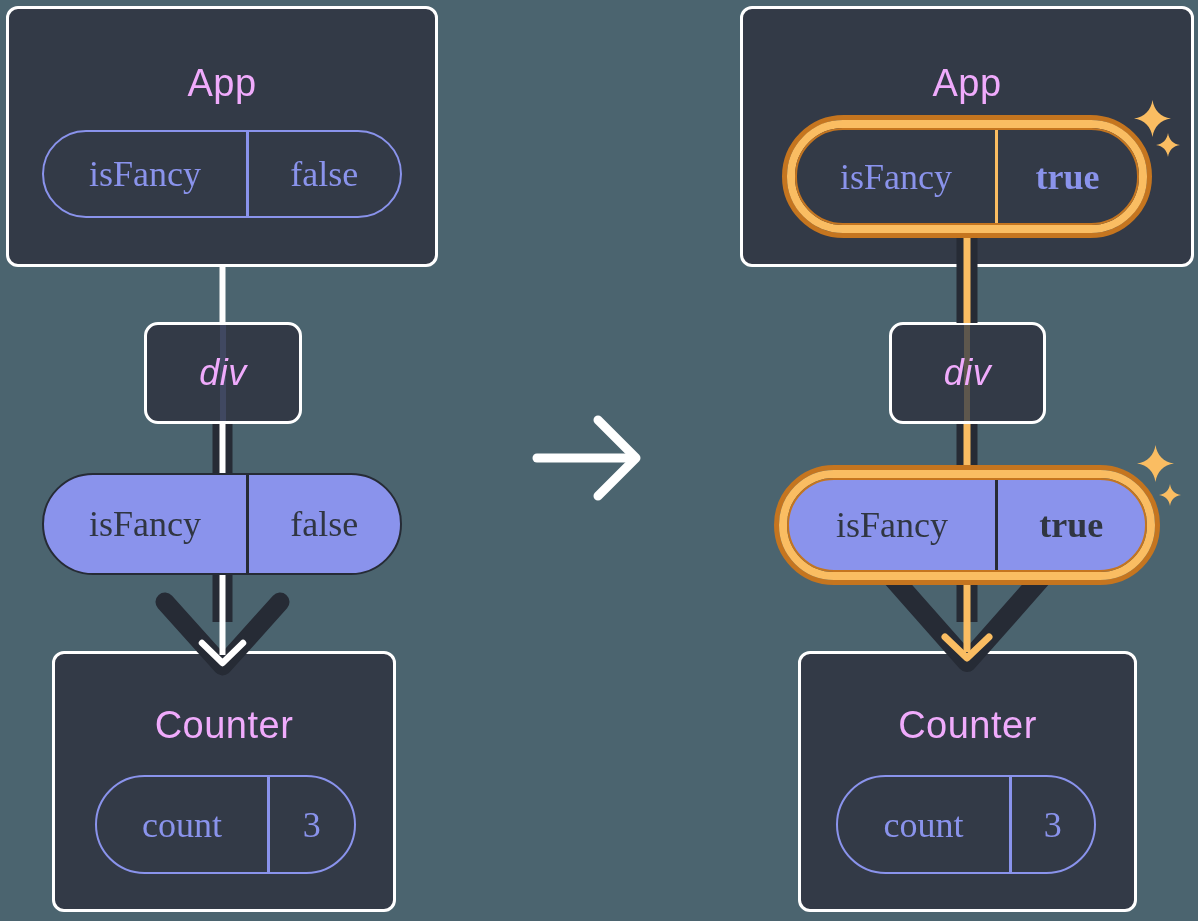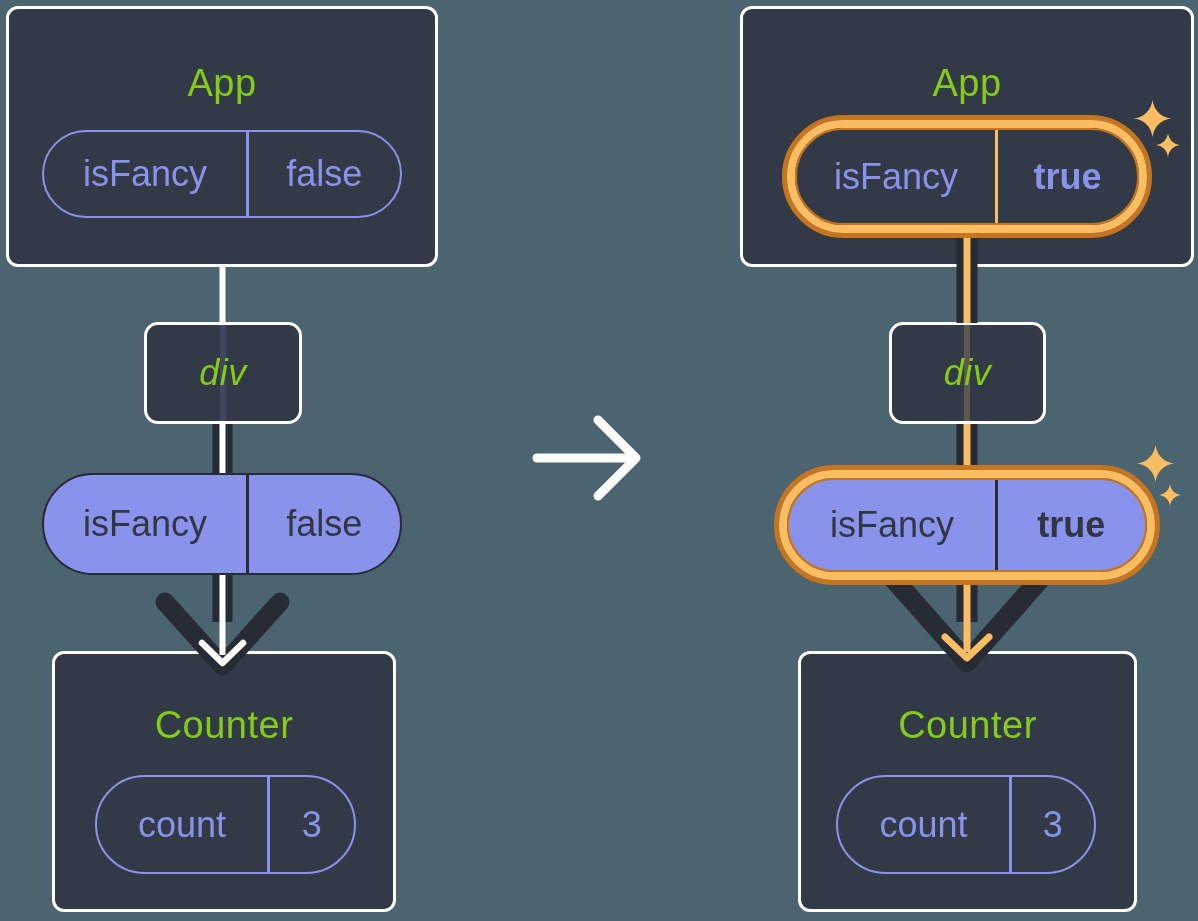--- a/index.html
+++ b/index.html
@@ -17,41 +17,41 @@
     position:absolute;
     background:#333A47;
     border:3px solid #FFFFFF;
     border-radius:12px;
     box-sizing:border-box;
     z-index:1;
   }
   .card-title{
     position:absolute;left:0;right:0;
     text-align:center;
-    color:#84cc16;
+    color:#f0abfc;
     font-size:38px;font-weight:500;
     line-height:1;letter-spacing:.5px;
   }
   .div-card .card-title{top:50%;transform:translateY(-50%);font-style:italic;}
 
   
   .through-line{position:absolute;top:0;bottom:0;width:6px;}
   .through-line.violet{background:rgba(138,147,236,0.16);}
   .through-line.amber{background:rgba(250,189,98,0.22);}
 
   
   .pill{
     position:absolute;display:flex;align-items:stretch;
     box-sizing:border-box;border-radius:60px;z-index:3;
   }
   .pill-cell{
     display:flex;align-items:center;justify-content:center;
     font-size:36px;line-height:1;box-sizing:border-box;
   }
-  .pill-text{white-space:nowrap;}
+  .pill-text{white-space:nowrap;font-family:Liberation Serif, serif;}
   .bold{font-weight:700;}
 
   .outline-pill{border:2.5px solid #8A93EC;background:transparent;color:#8A93EC;}
   .outline-pill .pill-divider{width:2.5px;background:#8A93EC;}
 
   .filled-pill{border:2.5px solid #262B35;background:#8A93EC;color:#303642;}
   .filled-pill .pill-divider{width:2.5px;background:#262B35;}
 
   
   .glow-ring{

